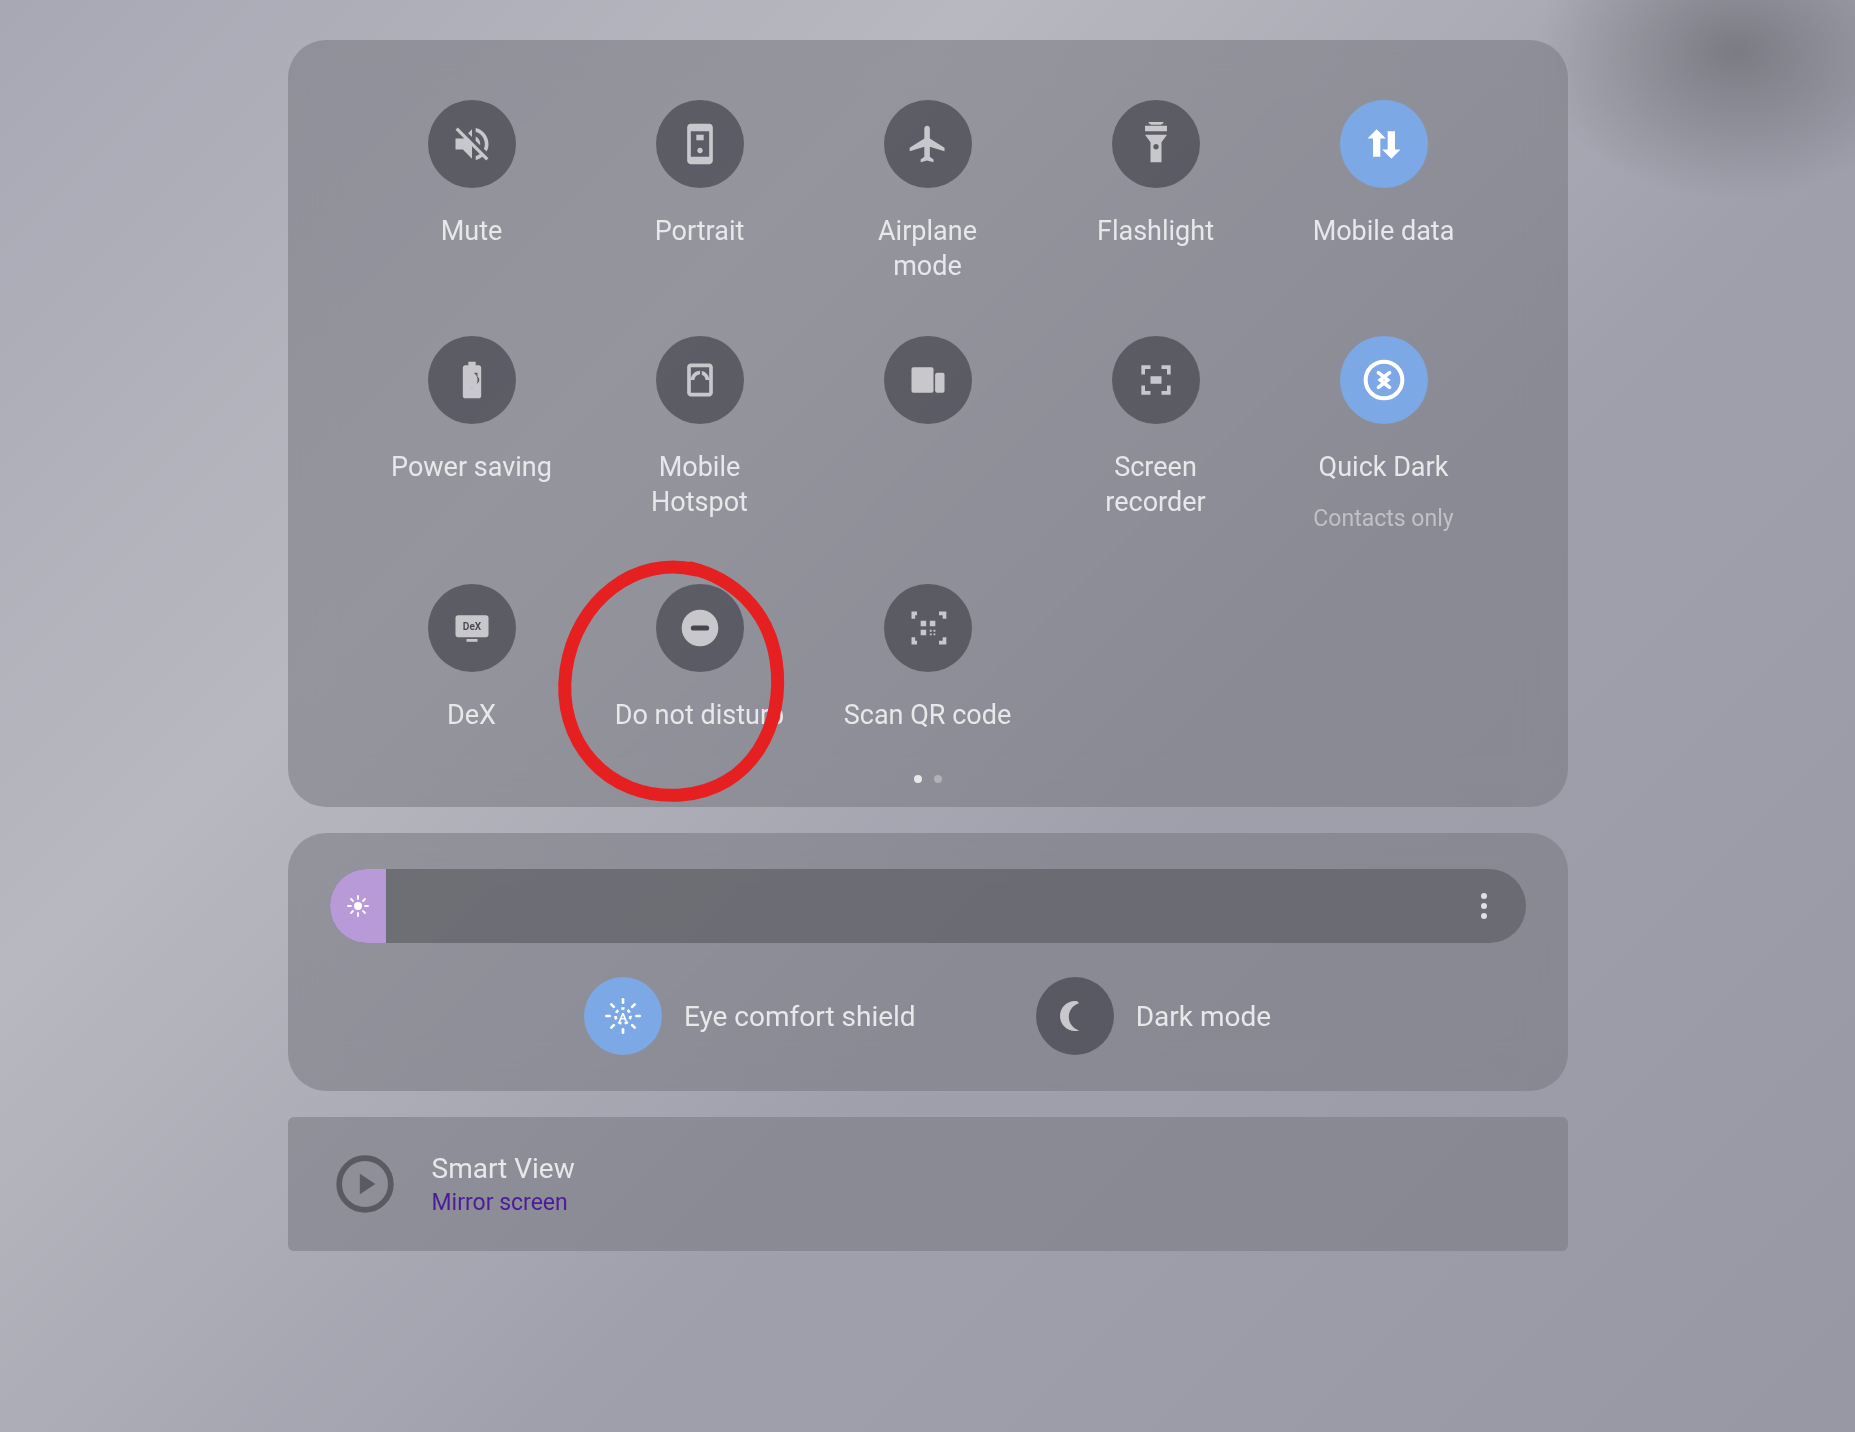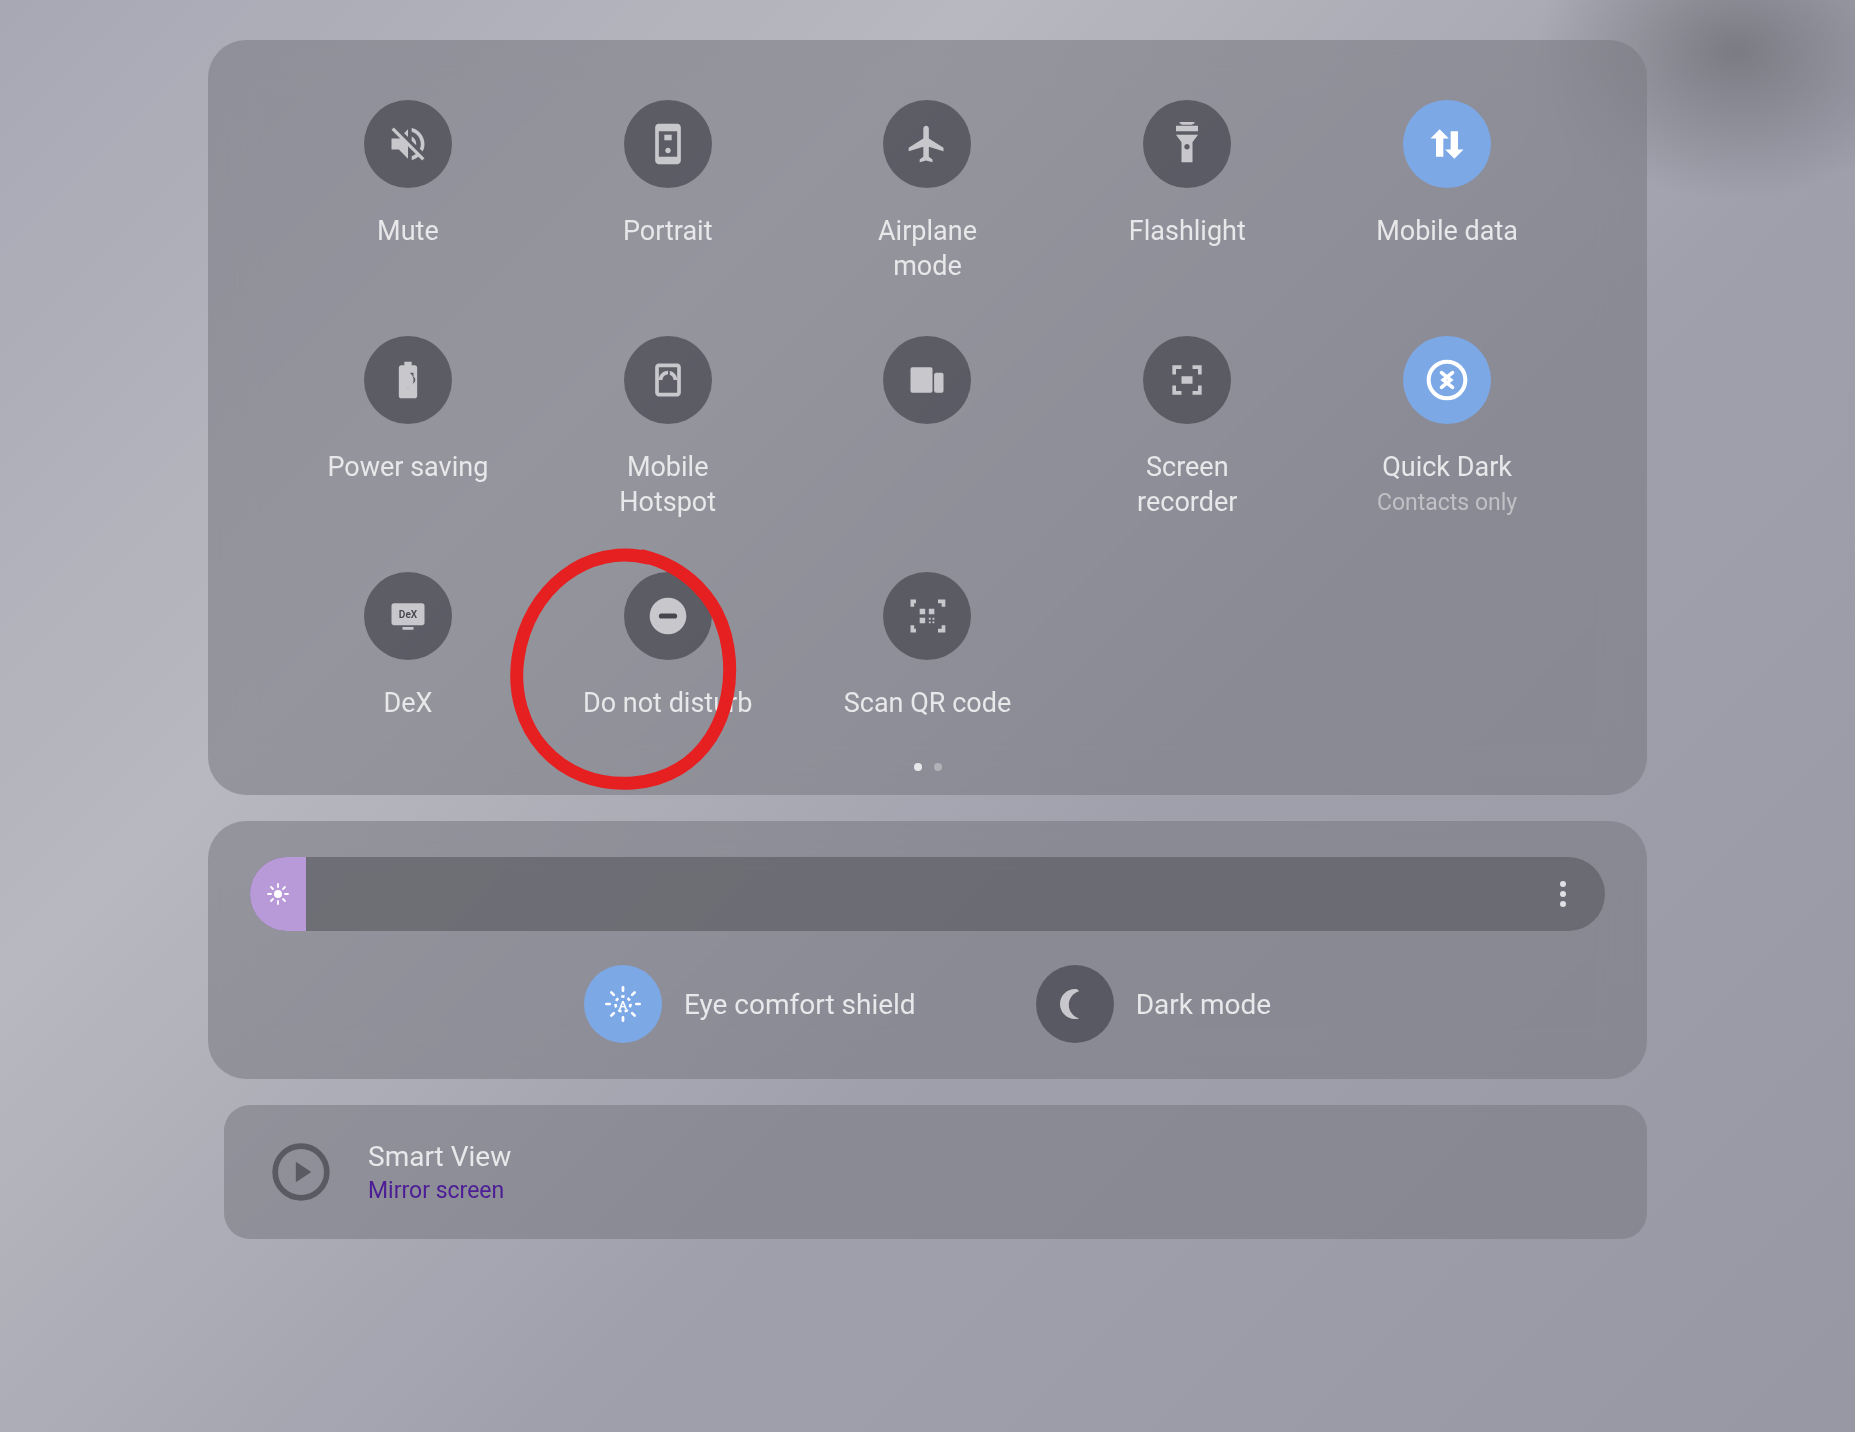--- a/index.html
+++ b/index.html
@@ -14,21 +14,21 @@
 }
 .corner-shadow {
   position: fixed;
   top: -100px;
   right: -80px;
   width: 400px;
   height: 300px;
   background: radial-gradient(ellipse at center, rgba(0,0,0,0.25) 0%, transparent 70%);
   pointer-events: none;
 }
-.wrapper { width: 1439px; }
+.wrapper { width: 1280px; }
 .panel {
   background: rgba(120,120,130,0.55);
   backdrop-filter: blur(20px);
   border-radius: 38px;
   margin-bottom: 26px;
 }
 .qs-panel {
   padding: 60px 80px 24px;
 }
 .grid {
@@ -61,21 +61,21 @@
 .tile-label {
   color: #e8e8ea;
   font-size: 27px;
   text-align: center;
   line-height: 1.3;
   max-width: 170px;
 }
 .tile-sublabel {
   color: #c0c0c5;
   font-size: 23px;
-  margin-top: 4px;
+  margin-top: 20px;
 }
 .annotation-circle {
   position: absolute;
   top: -44px;
   left: -70px;
   pointer-events: none;
   z-index: 10;
 }
 .pagination {
   display: flex;
@@ -125,27 +125,26 @@
   gap: 22px;
   cursor: pointer;
 }
 .display-toggle .tile-icon { width: 78px; height: 78px; margin: 0; }
 .display-toggle .tile-icon svg { width: 40px; height: 40px; }
 .display-toggle .toggle-label { color: #e8e8ea; font-size: 28px; }
 .bottom-row { display: flex; gap: 26px; }
 .bottom-card {
   flex: 1;
   background: rgba(120,120,130,0.55);
-  border-radius: 26px;
+  border-radius: 6px;
   padding: 28px 38px;
   display: flex;
   align-items: center;
   gap: 28px;
   cursor: pointer;
-  margin-left: 16px;
 }
 .bottom-icon {
   width: 78px; height: 78px;
   display: flex; align-items: center; justify-content: center;
 }
 .bottom-icon svg { width: 62px; height: 62px; fill: #5a5a62; }
 .bottom-icon.device svg { fill: #e8e8ea; width: 44px; height: 44px; }
 .bottom-text .bottom-title { color: #e8e8ea; font-size: 28px; margin-bottom: 4px; }
 .bottom-text .bottom-sub { color: #4c1d95; font-size: 23px; }
 </style>

